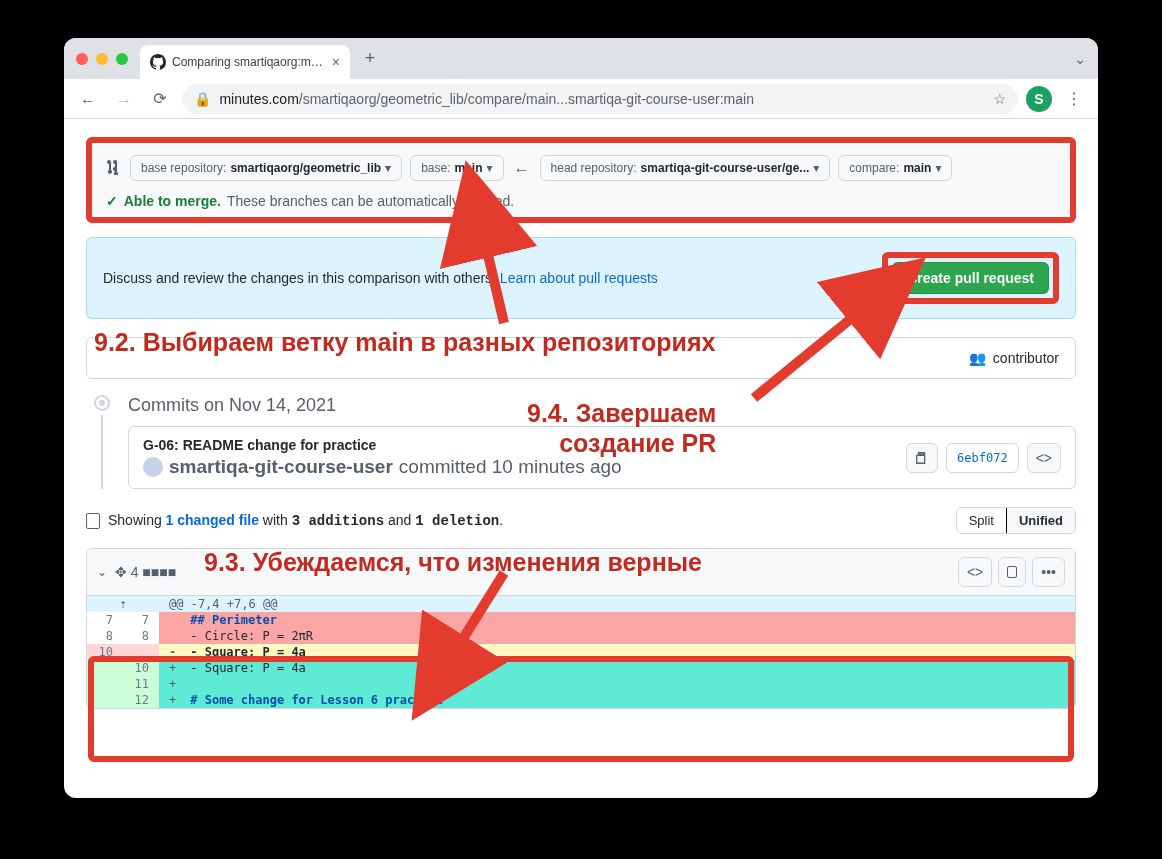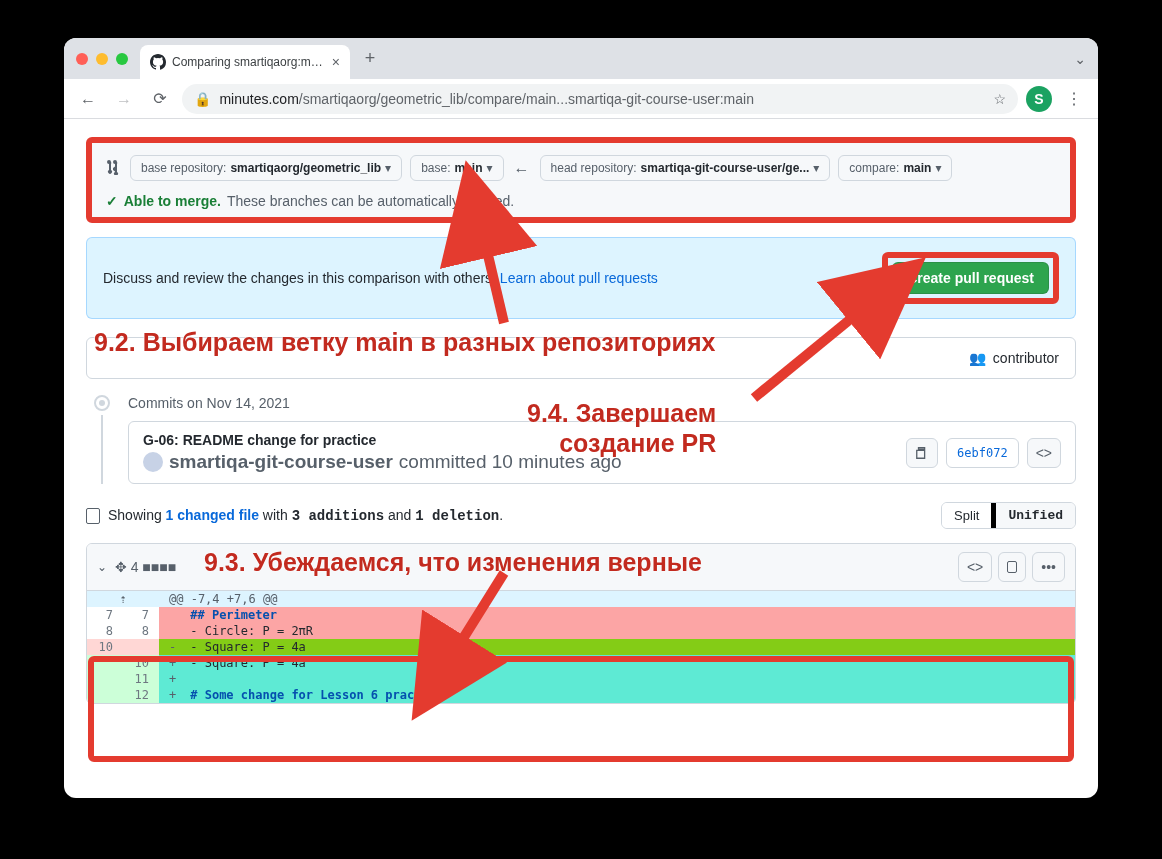--- a/index.html
+++ b/index.html
@@ -37,48 +37,48 @@
   .pr-btn-wrap { margin-left: auto; border: 6px solid #e43b2f; border-radius: 6px; padding: 4px; }
   .pr-btn { background: #2da44e; color: #fff; border: 1px solid rgba(27,31,36,0.15); border-radius: 6px; padding: 7px 14px; font-weight: 600; font-size: 14px; cursor: pointer; }
   .arrows-svg { position: absolute; pointer-events: none; }
   .contrib-bar { border: 1px solid #d0d7de; border-radius: 6px; height: 42px; display: flex; align-items: center; justify-content: flex-end; padding: 0 16px; color: #24292f; margin-bottom: 16px; }
   .annot { position: absolute; font-size: 25px; font-weight: 800; color: #c22a1f; text-shadow: 0 0 2px #fff, 0 0 2px #fff; white-space: nowrap; pointer-events: none; }
   .commit-tl { display: flex; gap: 14px; margin-bottom: 12px; padding-left: 4px; }
   .tl-col { width: 24px; display: flex; flex-direction: column; align-items: center; }
   .tl-dot { width: 16px; height: 16px; border: 2px solid #d0d7de; border-radius: 50%; background: #fff; position: relative; }
   .tl-dot::after { content:''; position:absolute; width:6px; height:6px; background:#d0d7de; border-radius:50%; left:3px; top:3px; }
   .tl-line { width: 2px; flex:1; background: #d0d7de; margin-top: 4px; }
-  .commits-date { color: #57606a; font-size: 14px; margin-bottom: 10px; }
+  .commits-date { color: #57606a; font-size: 18px; margin-bottom: 10px; }
   .commit-card { border: 1px solid #d0d7de; border-radius: 6px; padding: 10px 14px; display: flex; align-items: center; }
   .commit-title { font-weight: 600; color: #24292f; }
   .commit-sub { color: #57606a; font-size: 19px; display: flex; align-items: center; gap: 6px; margin-top: 3px; }
   .avatar { width: 20px; height: 20px; border-radius: 50%; background: #c7d2e6; display:inline-block; }
   .commit-right { margin-left: auto; display: flex; gap: 8px; align-items: center; }
   .ico-btn { border: 1px solid #d0d7de; border-radius: 6px; padding: 4px 8px; background: #f6f8fa; color: #57606a; cursor: pointer; height: 30px; display: inline-flex; align-items: center; }
   .sha { border: 1px solid #d0d7de; border-radius: 6px; padding: 4px 10px; color: #0969da; font-family: ui-monospace, SFMono-Regular, monospace; font-size: 12px; background: #fff; height: 30px; display:inline-flex; align-items:center; }
   .diff-summary { display: flex; align-items: center; margin-top: 18px; gap: 8px; }
   .diff-summary .link { color: #0969da; font-weight: 600; }
   .diff-summary .bold { font-weight: 600; font-family: Liberation Mono, monospace; }
   .toggle-group { margin-left: auto; border: 1px solid #d0d7de; border-radius: 6px; overflow: hidden; display: flex; }
   .toggle-group button { border: none; background: #fff; padding: 5px 12px; font-size: 13px; cursor: pointer; color: #24292f; }
   .toggle-group button.active { background: #f6f8fa; font-weight: 600; }
-  .toggle-group button + button { border-left: 5px solid #000000; font-family: Liberation Mono, monospace; }
+  .toggle-group button + button { border-left: 1px solid #000000; }
   .file-box { border: 1px solid #d0d7de; border-radius: 6px; margin-top: 14px; overflow: hidden; }
   .file-hdr { padding: 8px 10px; display: flex; align-items: center; gap: 8px; background: #f6f8fa; border-bottom: 1px solid #d0d7de; }
   .chevron { cursor: pointer; color: #57606a; font-size: 12px; }
   .file-right { margin-left: auto; display: flex; gap: 6px; }
   .diff-table { width: 100%; border-collapse: collapse; font-family: ui-monospace, SFMono-Regular, Menlo, monospace; font-size: 12px; }
   .hunk-row td { background: #ddf4ff; color: #57606a; }
   .ln { width: 36px; text-align: right; color: #6e7781; padding: 1px 10px 1px 4px; user-select: none; background: #fff; }
   .ln.add { background: #ccffd8; }
   .ln.del { background: #ffd7d5; }
   .expand-cell { background: #eaeef2; text-align: center; width: 72px; color:#57606a; }
   .code-cell { padding: 1px 10px; white-space: pre; background: #fca5a5; }
   .code-cell.add { background: #5eead4; }
-  .code-cell.del { background: #84cc16; }
+  .code-cell.del { background: #fef9c3; font-weight: bold; }
   .marker { display: inline-block; width: 14px; color: #57606a; }
   .reg1 { color: #0550ae; font-weight:600; }
   .bottom-highlight { position: absolute; border: 6px solid #e43b2f; border-radius: 6px; pointer-events: none; }
   .file-icon { width:14px; height:16px; border:1px solid #57606a; border-radius:2px; position:relative; display:inline-block; }
 </style>
 </head>
 <body>
 
 <div class="window">
 

